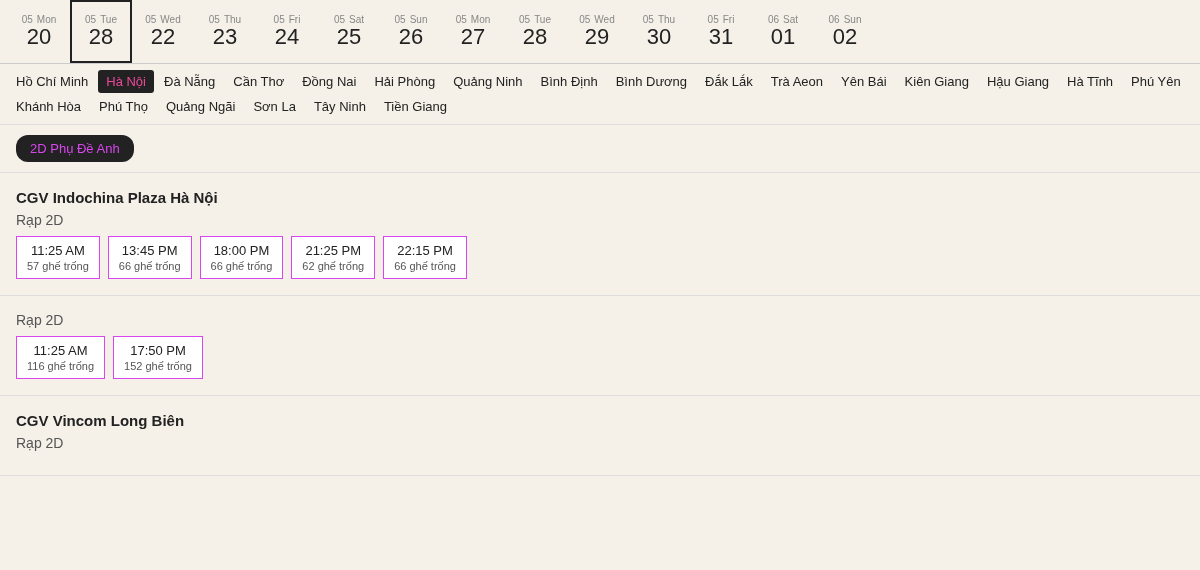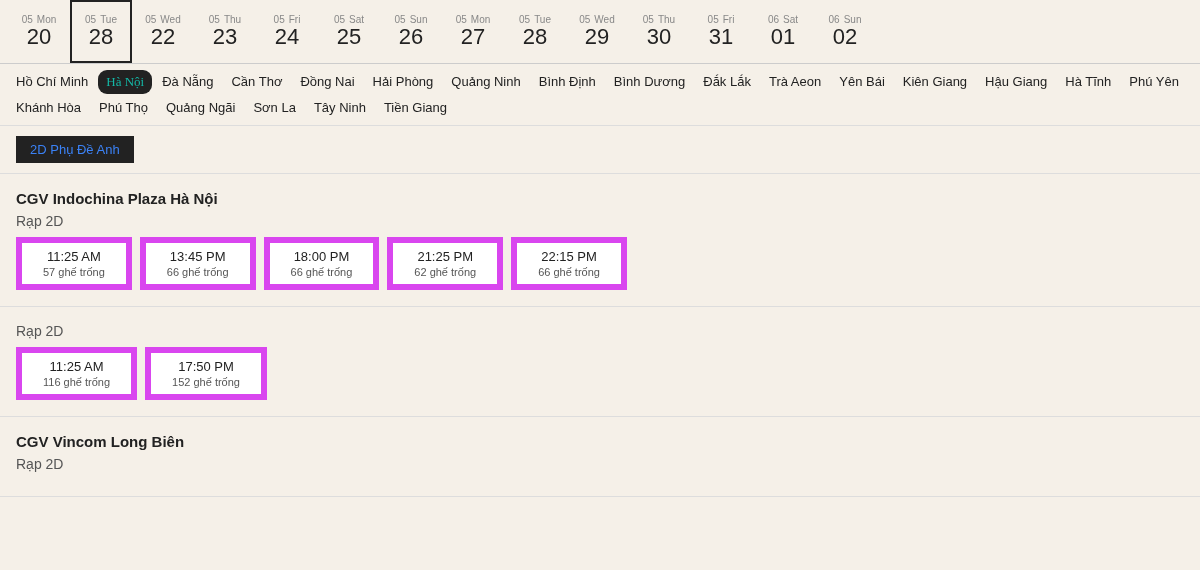--- a/index.html
+++ b/index.html
@@ -62,38 +62,37 @@
     }
     .city-item {
       padding: 4px 8px;
       cursor: pointer;
       font-size: 13px;
       border-radius: 3px;
       white-space: nowrap;
     }
     .city-item.active {
       background: #222;
-      color: #14b8a6;
-      border-radius: 9px;
-      font-family: Liberation Serif, serif;
+      color: #ec4899;
+      border-radius: 3px;
     }
 
     
     .filter-bar {
       padding: 10px 16px;
       border-bottom: 1px solid #ddd;
     }
     .filter-btn {
       background: #222;
-      color: #3b82f6;
+      color: #d946ef;
       border: none;
       padding: 6px 14px;
       font-size: 13px;
       cursor: pointer;
-      border-radius: 0;
+      border-radius: 12px;
     }
 
     
     .cinema-section {
       border-bottom: 1px solid #ddd;
       padding: 16px 16px 16px 16px;
     }
     .cinema-name {
       font-size: 15px;
       font-weight: bold;
@@ -103,22 +102,22 @@
       font-size: 14px;
       color: #555;
       margin-bottom: 8px;
     }
     .showtimes {
       display: flex;
       flex-wrap: wrap;
       gap: 8px;
     }
     .showtime-box {
-      border: 6px solid #d946ef;
-      padding: 6px 21px;
+      border: 1px solid #d946ef;
+      padding: 6px 10px;
       cursor: pointer;
       text-align: center;
       min-width: 80px;
       background: #fff;
     }
     .showtime-time {
       font-size: 13px;
       font-weight: 500;
     }
     .showtime-seats {

